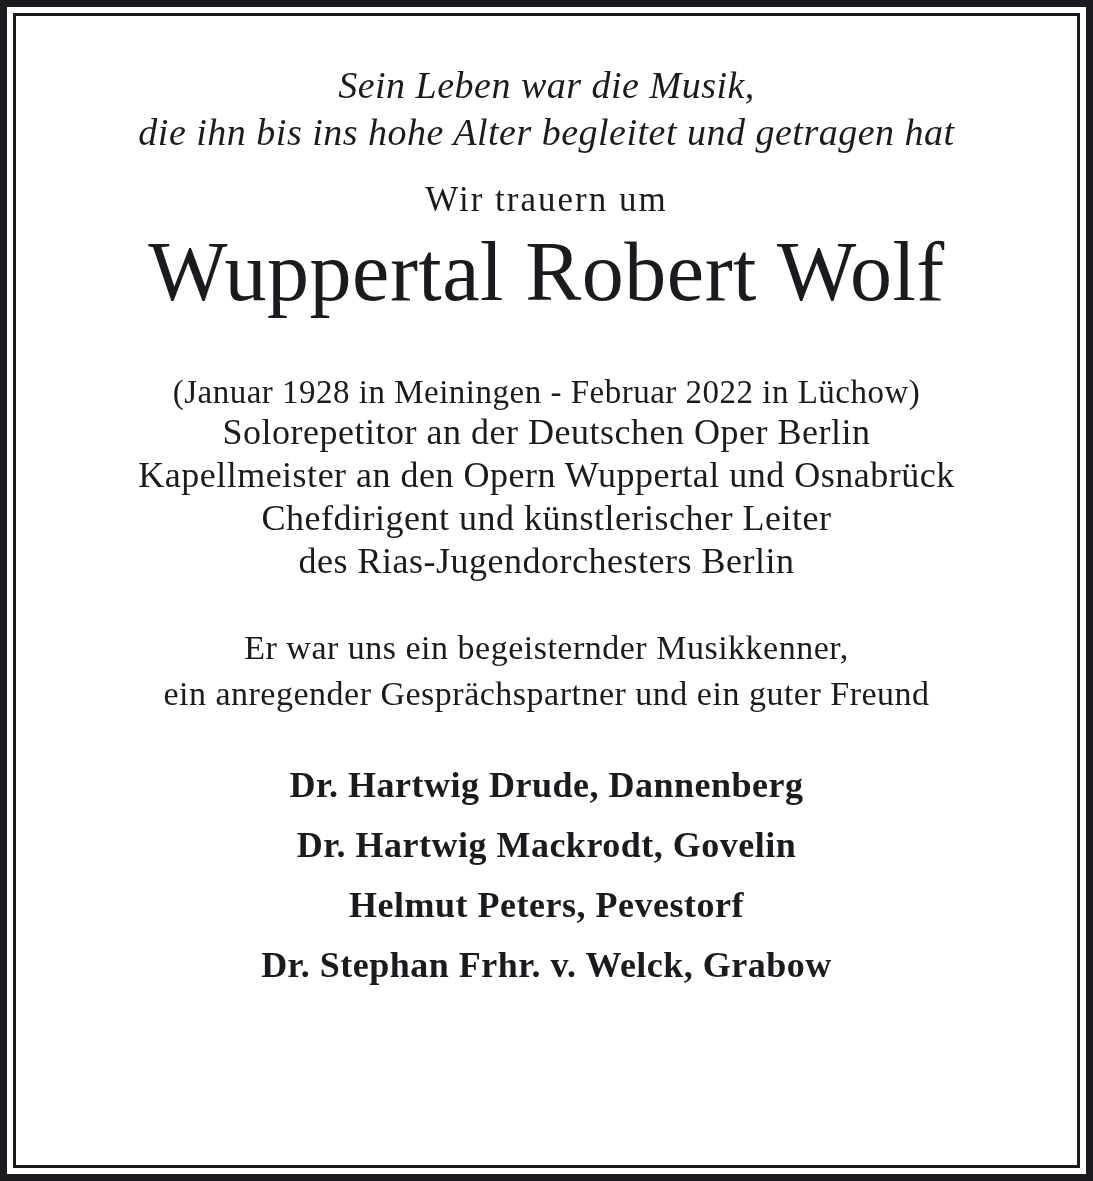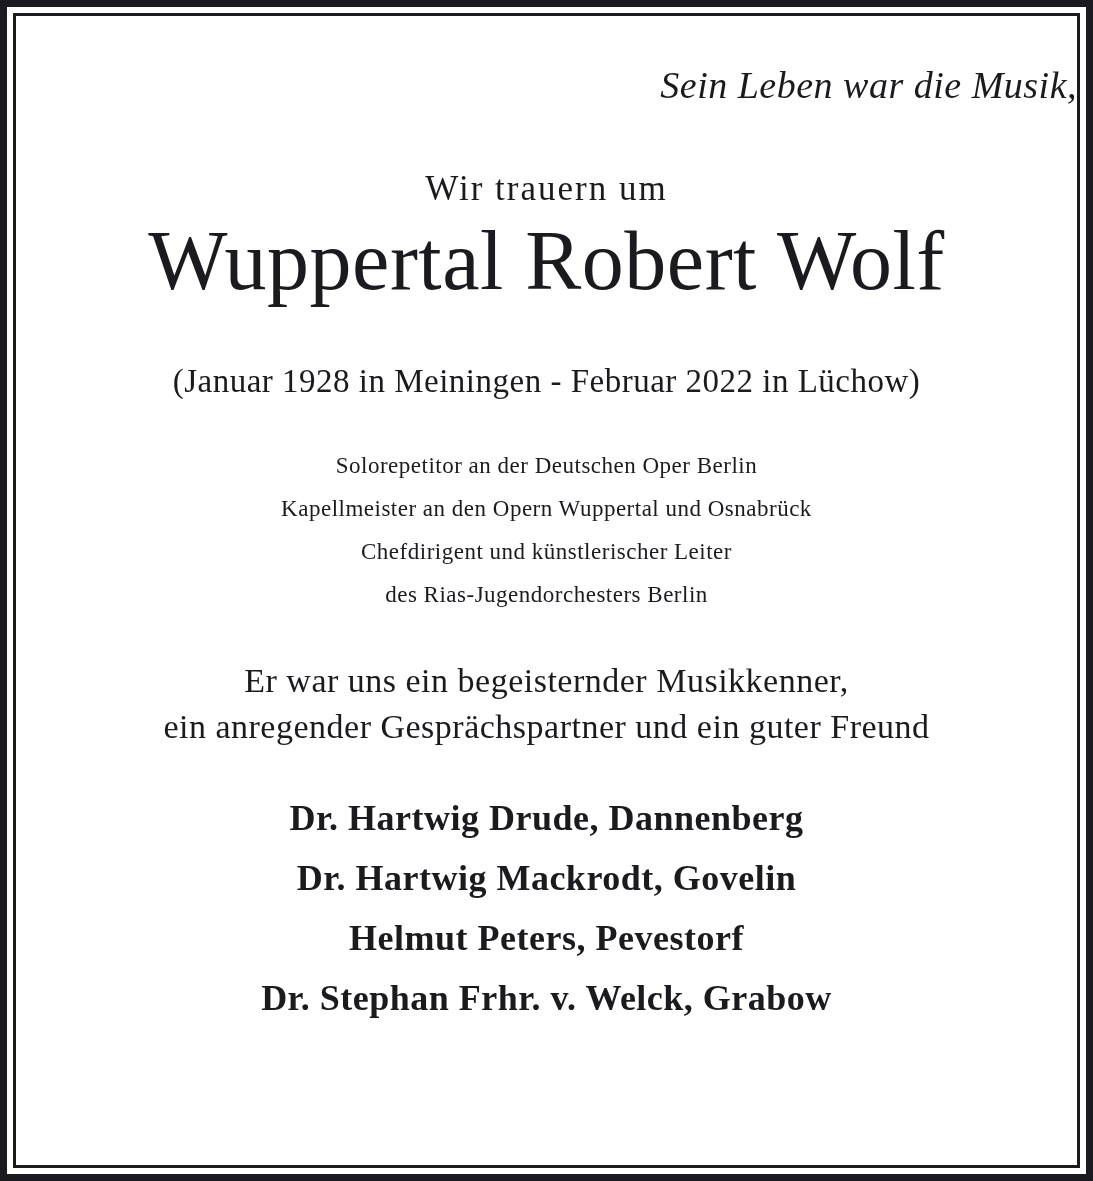--- a/index.html
+++ b/index.html
@@ -31,42 +31,40 @@
   }
   .content {
     text-align: center;
     padding-top: 46px;
   }
   .epigraph {
     font-style: italic;
     font-size: 38px;
     line-height: 47px;
     letter-spacing: 0.5px;
-    text-align: right;
   }
   .intro {
-    margin-top: 60px;
+    margin-top: 24px;
     font-size: 35px;
     letter-spacing: 2px;
   }
   .headline {
     margin-top: 6px;
     font-size: 84px;
     line-height: 92px;
     letter-spacing: 0.5px;
     font-weight: normal;
   }
   .dates {
     margin-top: 16px;
     font-size: 33px;
     letter-spacing: 0.5px;
   }
   .positions {
-    margin-top: 44px;
-    font-size: 23px;
+    font-size: 36px;
     line-height: 43px;
     letter-spacing: 0.5px;
   }
   .tribute {
     margin-top: 42px;
     font-size: 34px;
     line-height: 46px;
     letter-spacing: 0.5px;
   }
   .mourners {
@@ -80,20 +78,21 @@
 </style>
 </head>
 <body>
 
 <div class="frame-outer">
   <div class="frame-inner">
     <div class="content">
 
       <div class="epigraph">
         <span class="line">Sein Leben war die Musik,</span>
+        <span class="line">die ihn bis ins hohe Alter begleitet und getragen hat</span>
       </div>
 
       <div class="intro">Wir trauern um</div>
 
       <h1 class="headline">Wuppertal Robert Wolf</h1>
 
       <div class="dates">(Januar 1928 in Meiningen - Februar 2022 in Lüchow)</div>
 
       <div class="positions">
         <span class="line">Solorepetitor an der Deutschen Oper Berlin</span>

